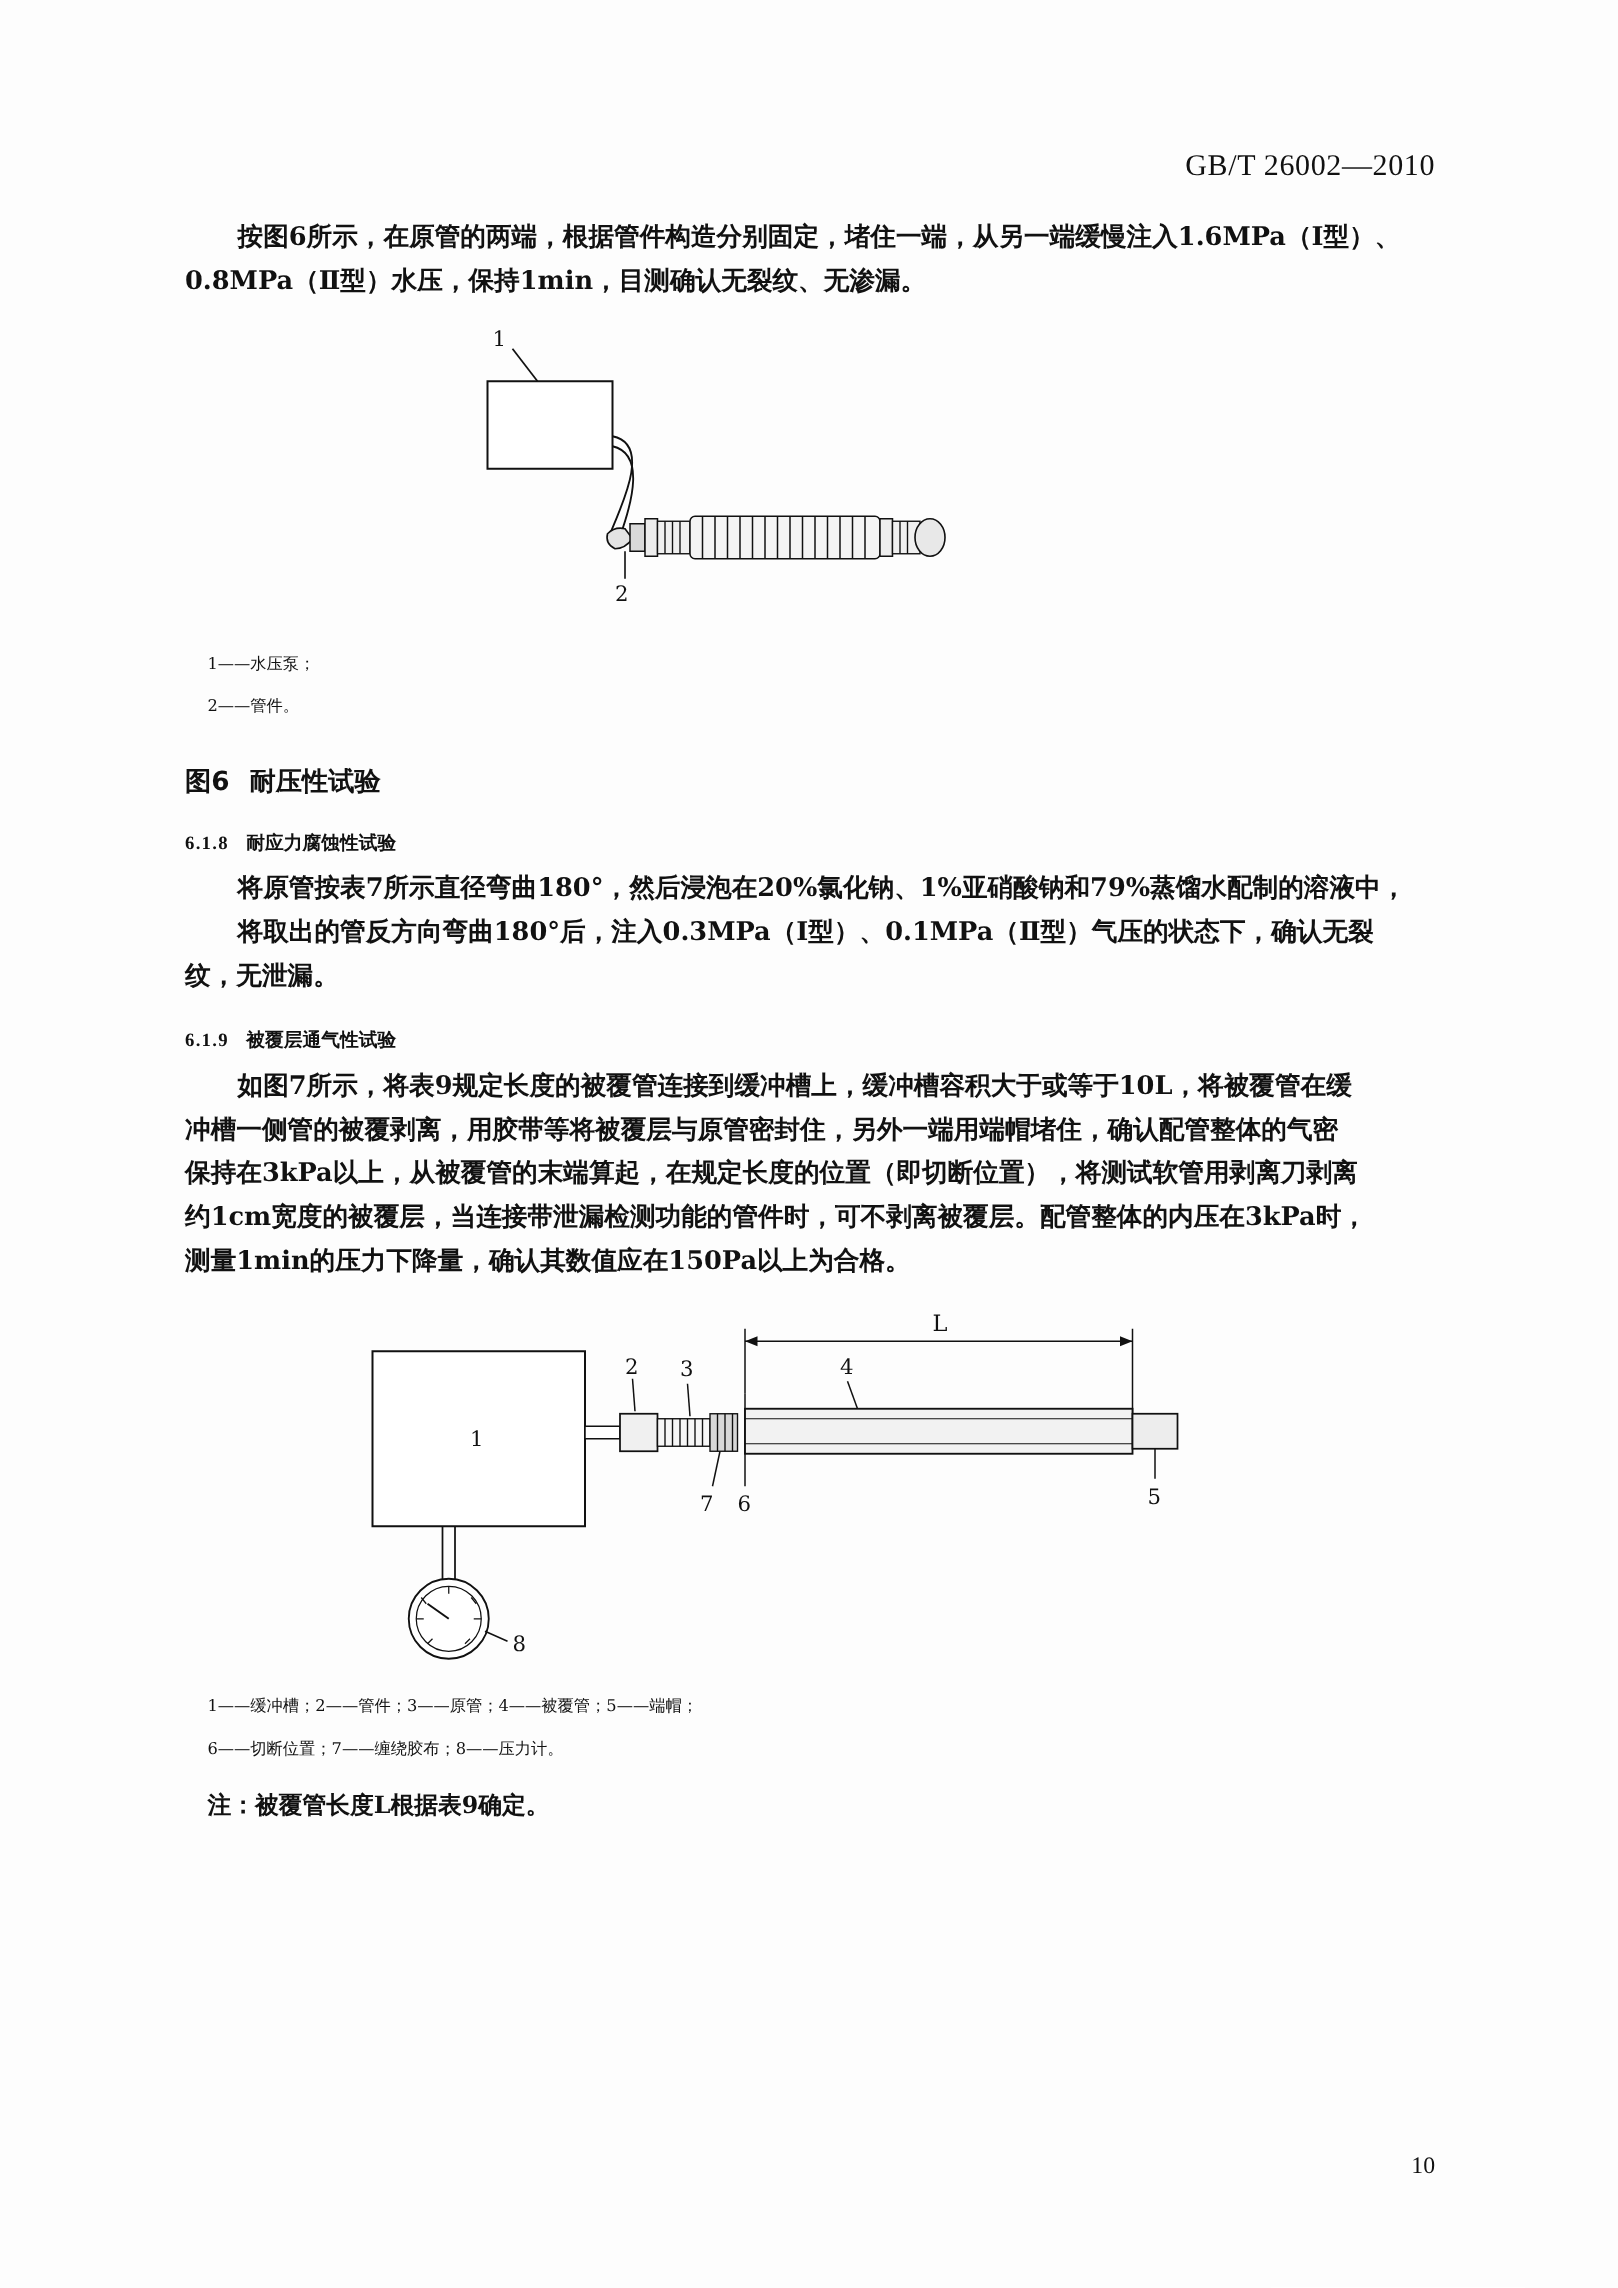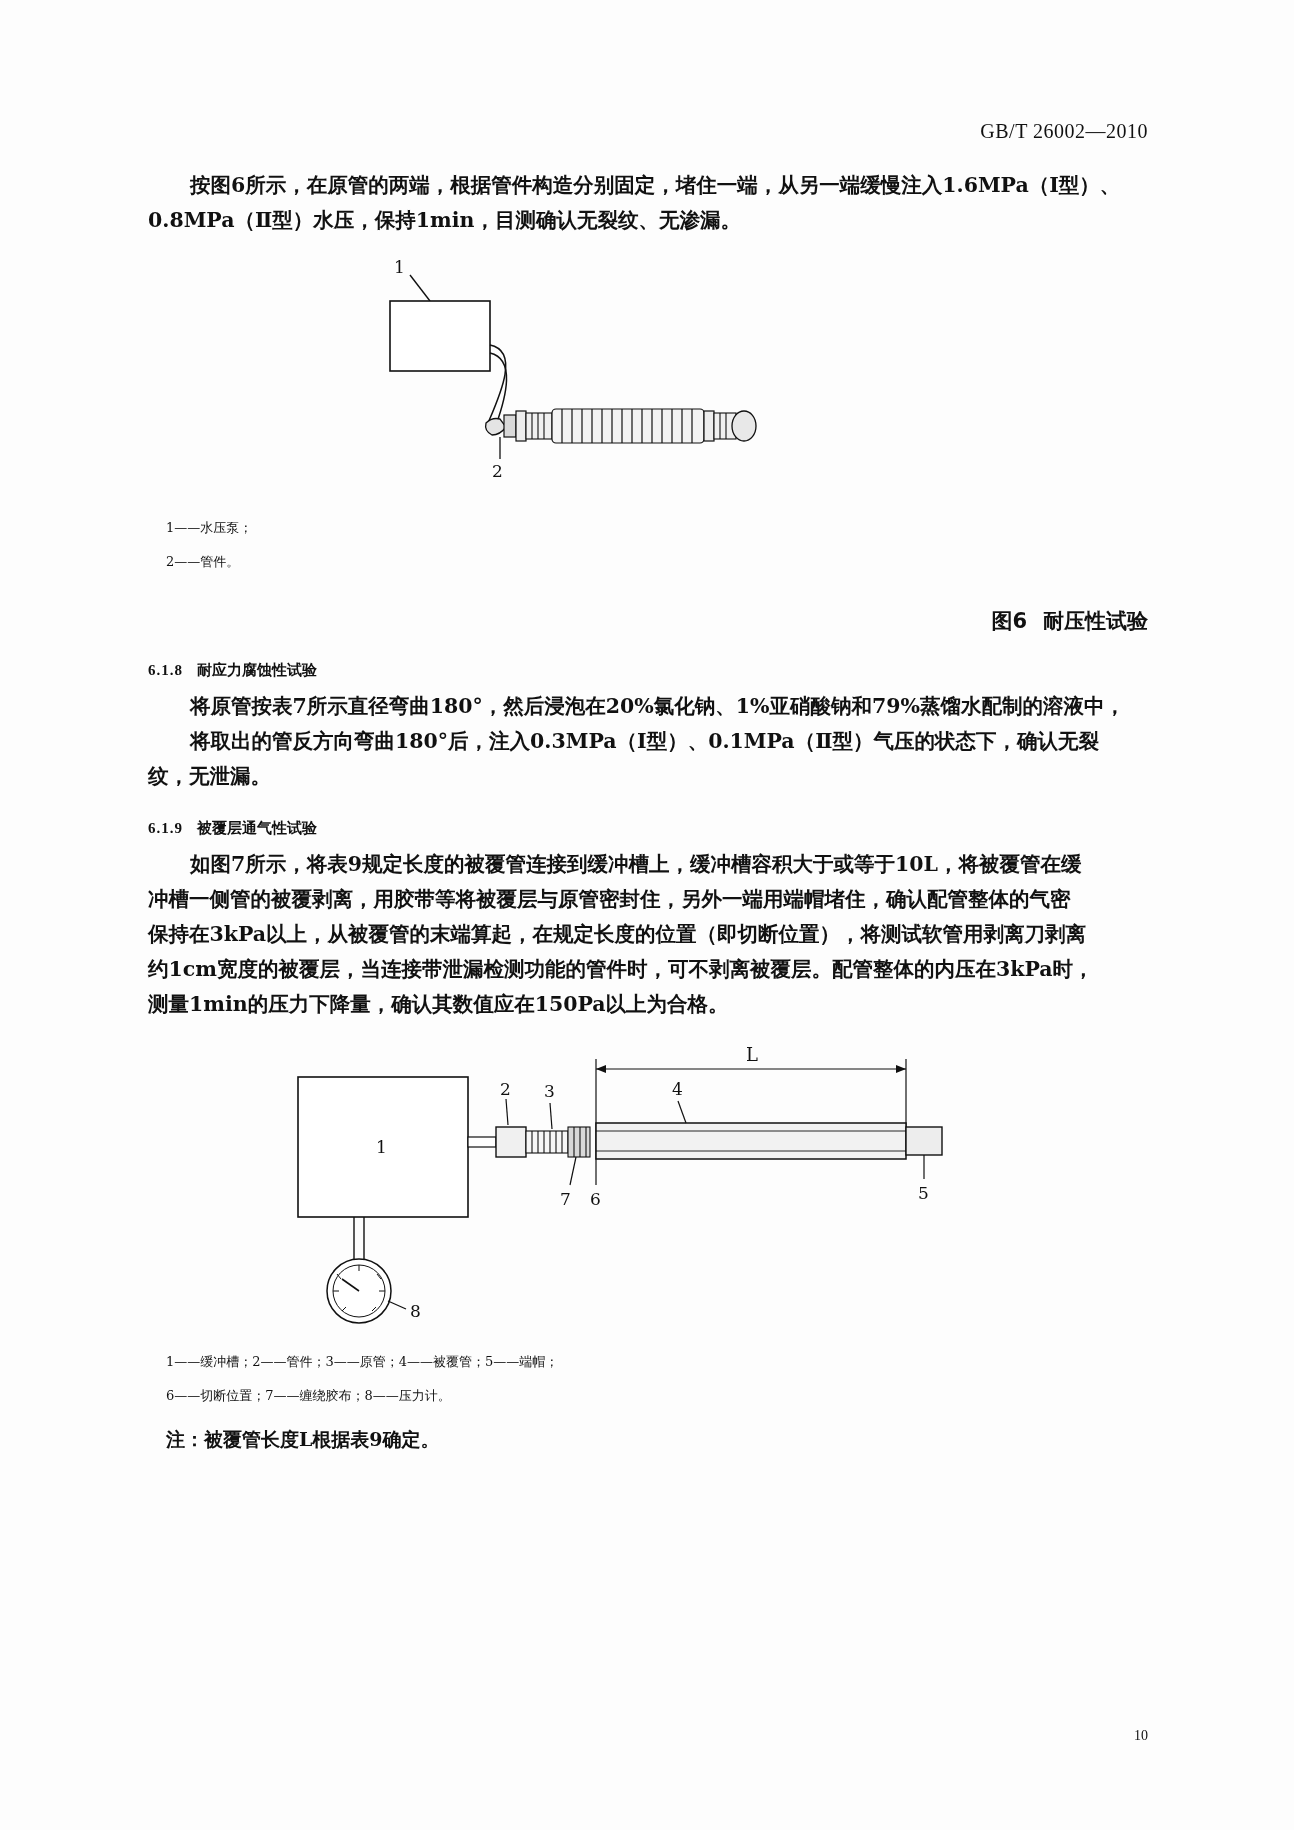--- a/index.html
+++ b/index.html
@@ -22,21 +22,21 @@
     background: #fdfdfd;
   }
   .content {
     position: absolute;
     left: 148px;
     top: 120px;
     width: 1000px;
   }
   .header-code {
     text-align: right;
-    font-size: 20px;
+    font-size: 24px;
     letter-spacing: 0.5px;
     font-family: "Liberation Serif", serif;
     margin-bottom: 26px;
   }
   p.body-text {
     font-size: 20.5px;
     line-height: 33px;
     margin: 0 0 2px 0;
     text-align: justify;
     font-family: "DejaVu Serif", "Liberation Serif", serif;
@@ -55,42 +55,42 @@
     letter-spacing: 1px;
     margin-right: 14px;
   }
   .legend {
     font-size: 13px;
     line-height: 34px;
     margin: 6px 0 0 18px;
     font-family: "DejaVu Serif", "Liberation Serif", serif;
   }
   .fig-caption {
-    text-align: right;
+    text-align: left;
     font-size: 21px;
     font-weight: bold;
     margin: 28px 0 6px 0;
     font-family: "DejaVu Sans", "Liberation Sans", sans-serif;
   }
   .fig-caption .gap { display: inline-block; width: 16px; }
   .note {
     font-size: 19px;
     margin: 14px 0 0 18px;
     font-family: "DejaVu Serif", "Liberation Serif", serif;
     font-weight: bold;
   }
   .figure-box {
     position: relative;
     width: 100%;
   }
   .page-number {
     position: absolute;
     right: 146px;
     bottom: 86px;
-    font-size: 14px;
+    font-size: 19px;
     font-family: "Liberation Serif", serif;
   }
   svg { display: block; }
 </style>
 </head>
 <body>
 
 <div class="page">
 
   <div class="content">

